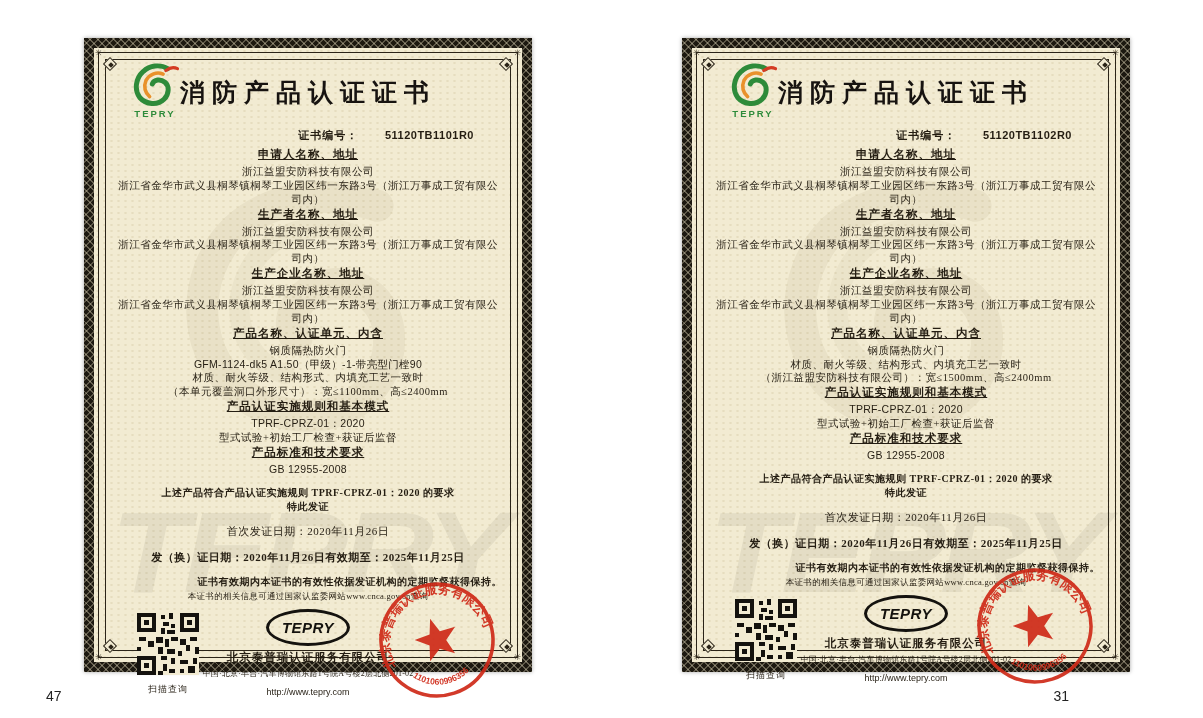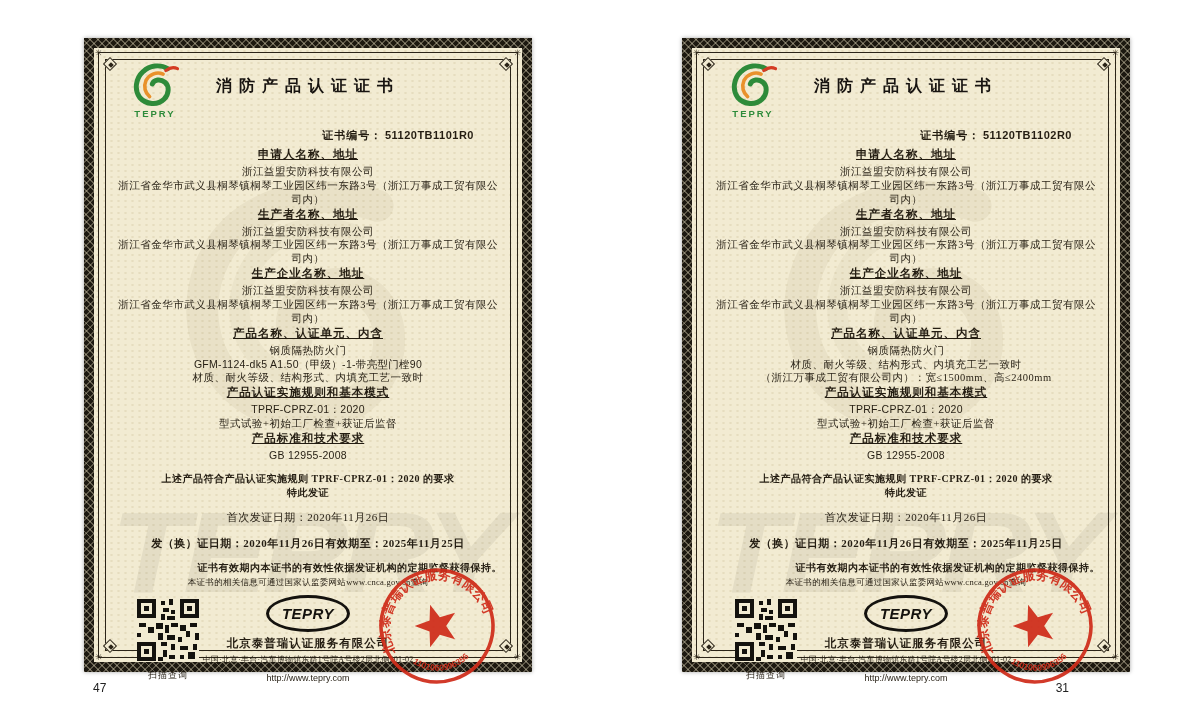--- a/index.html
+++ b/index.html
@@ -55,26 +55,26 @@
 
   .cert-content{position:relative;padding:12px 20px 0 20px;text-align:center;color:#241d12;}
 
   .cert-header{position:relative;height:66px;margin-bottom:2px;}
   .brand-logo{position:absolute;left:8px;top:2px;width:66px;text-align:center;}
   .brand-logo .brand-word{
     font-family:"Liberation Sans","DejaVu Sans",sans-serif;
     color:#2e8b3a;font-weight:800;font-size:9.5px;letter-spacing:2px;margin-top:-2px;
   }
   .cert-title{
-    font-size:16px;font-weight:bold;letter-spacing:7px;padding-top:16px;
+    font-size:25px;font-weight:bold;letter-spacing:7px;padding-top:16px;
     font-family:"Liberation Sans","DejaVu Sans",sans-serif;color:#171310;
   }
   .certno-row{text-align:right;padding-right:28px;font-size:11px;margin:2px 0 4px 0;}
   .certno-label{font-weight:bold;letter-spacing:1px;}
-  .certno-value{font-family:"Liberation Sans","DejaVu Sans",sans-serif;font-weight:700;letter-spacing:.5px;}
+  .certno-value{font-family:"Liberation Sans","DejaVu Sans",sans-serif;font-weight:700;letter-spacing:.5px;margin-left:24px;}
 
   .sec{}
   .sec-label{
     font-size:11.5px;font-weight:bold;text-decoration:underline;letter-spacing:1px;margin-bottom:3px;
   }
   .sec-line{font-size:10.5px;line-height:1.32;letter-spacing:.5px;}
   .sec-line.code{font-family:"Liberation Sans","DejaVu Sans",sans-serif;letter-spacing:.3px;}
 
   .statement{margin-top:9px;font-size:10px;font-weight:bold;line-height:1.45;letter-spacing:.5px;}
   .first-issue{margin-top:9px;font-size:11px;font-weight:normal;letter-spacing:.5px;}
@@ -96,22 +96,22 @@
     padding:7px 13px;font-family:"Liberation Sans","DejaVu Sans",sans-serif;
     font-size:15px;font-weight:800;font-style:italic;letter-spacing:.5px;color:#14120e;
     background:transparent;
   }
   .issuer-name{font-size:11.5px;font-weight:bold;margin-top:4px;letter-spacing:1px;}
   .issuer-address{font-size:8px;margin-top:3px;letter-spacing:.2px;}
   .issuer-web{font-size:9px;margin-top:8px;font-family:"Liberation Sans","DejaVu Sans",sans-serif;}
   .seal{position:absolute;right:2px;top:-30px;width:126px;height:126px;transform:rotate(-18deg);opacity:.92;}
 
   .page-number{
-    position:absolute;bottom:23px;font-family:"Liberation Sans","DejaVu Sans",sans-serif;
-    font-size:12px;color:#222;margin-left:47px;
+    position:absolute;bottom:14px;font-family:"Liberation Sans","DejaVu Sans",sans-serif;
+    font-size:14px;color:#222;
   }
   .pn-left{left:46px;}
   .pn-right{right:134px;}
 </style>
 </head>
 <body>
 
 <div class="certificate cert-left">
   <div class="cert-paper">
     <div class="frame1"></div>
@@ -179,20 +179,21 @@
         <div class="sec-label">生产企业名称、地址</div>
         <div class="sec-line">浙江益盟安防科技有限公司</div>
         <div class="sec-line">浙江省金华市武义县桐琴镇桐琴工业园区纬一东路3号（浙江万事成工贸有限公司内）</div>
       </div>
 
       <div class="sec">
         <div class="sec-label">产品名称、认证单元、内含</div>
         <div class="sec-line">钢质隔热防火门</div>
         <div class="sec-line code">GFM-1124-dk5 A1.50（甲级）-1-带亮型门樘90</div>
         <div class="sec-line">材质、耐火等级、结构形式、内填充工艺一致时</div>
+        <div class="sec-line">（本单元覆盖洞口外形尺寸）：宽≤1100mm、高≤2400mm</div>
       </div>
 
       <div class="sec">
         <div class="sec-label">产品认证实施规则和基本模式</div>
         <div class="sec-line code">TPRF-CPRZ-01：2020</div>
         <div class="sec-line">型式试验+初始工厂检查+获证后监督</div>
       </div>
 
       <div class="sec">
         <div class="sec-label">产品标准和技术要求</div>
@@ -358,21 +359,21 @@
       <div class="sec">
         <div class="sec-label">生产企业名称、地址</div>
         <div class="sec-line">浙江益盟安防科技有限公司</div>
         <div class="sec-line">浙江省金华市武义县桐琴镇桐琴工业园区纬一东路3号（浙江万事成工贸有限公司内）</div>
       </div>
 
       <div class="sec">
         <div class="sec-label">产品名称、认证单元、内含</div>
         <div class="sec-line">钢质隔热防火门</div>
         <div class="sec-line">材质、耐火等级、结构形式、内填充工艺一致时</div>
-        <div class="sec-line">（浙江万事成工贸有限公司内）：宽≤1500mm、高≤2400mm</div>
+        <div class="sec-line">（浙江益盟安防科技有限公司）：宽≤1500mm、高≤2400mm</div>
       </div>
 
       <div class="sec">
         <div class="sec-label">产品认证实施规则和基本模式</div>
         <div class="sec-line code">TPRF-CPRZ-01：2020</div>
         <div class="sec-line">型式试验+初始工厂检查+获证后监督</div>
       </div>
 
       <div class="sec">
         <div class="sec-label">产品标准和技术要求</div>

